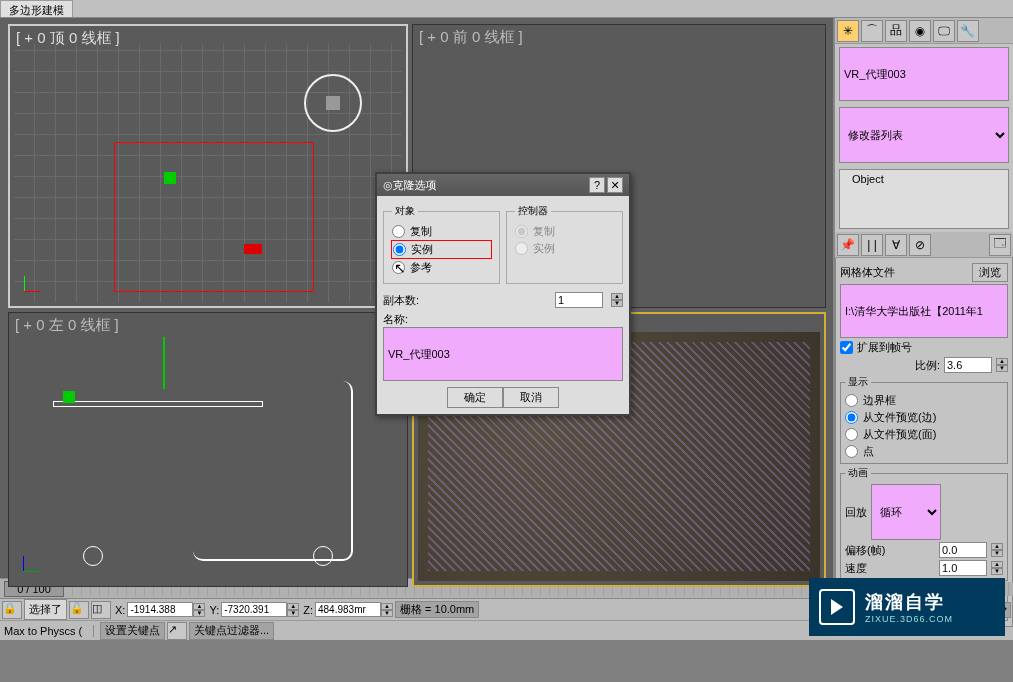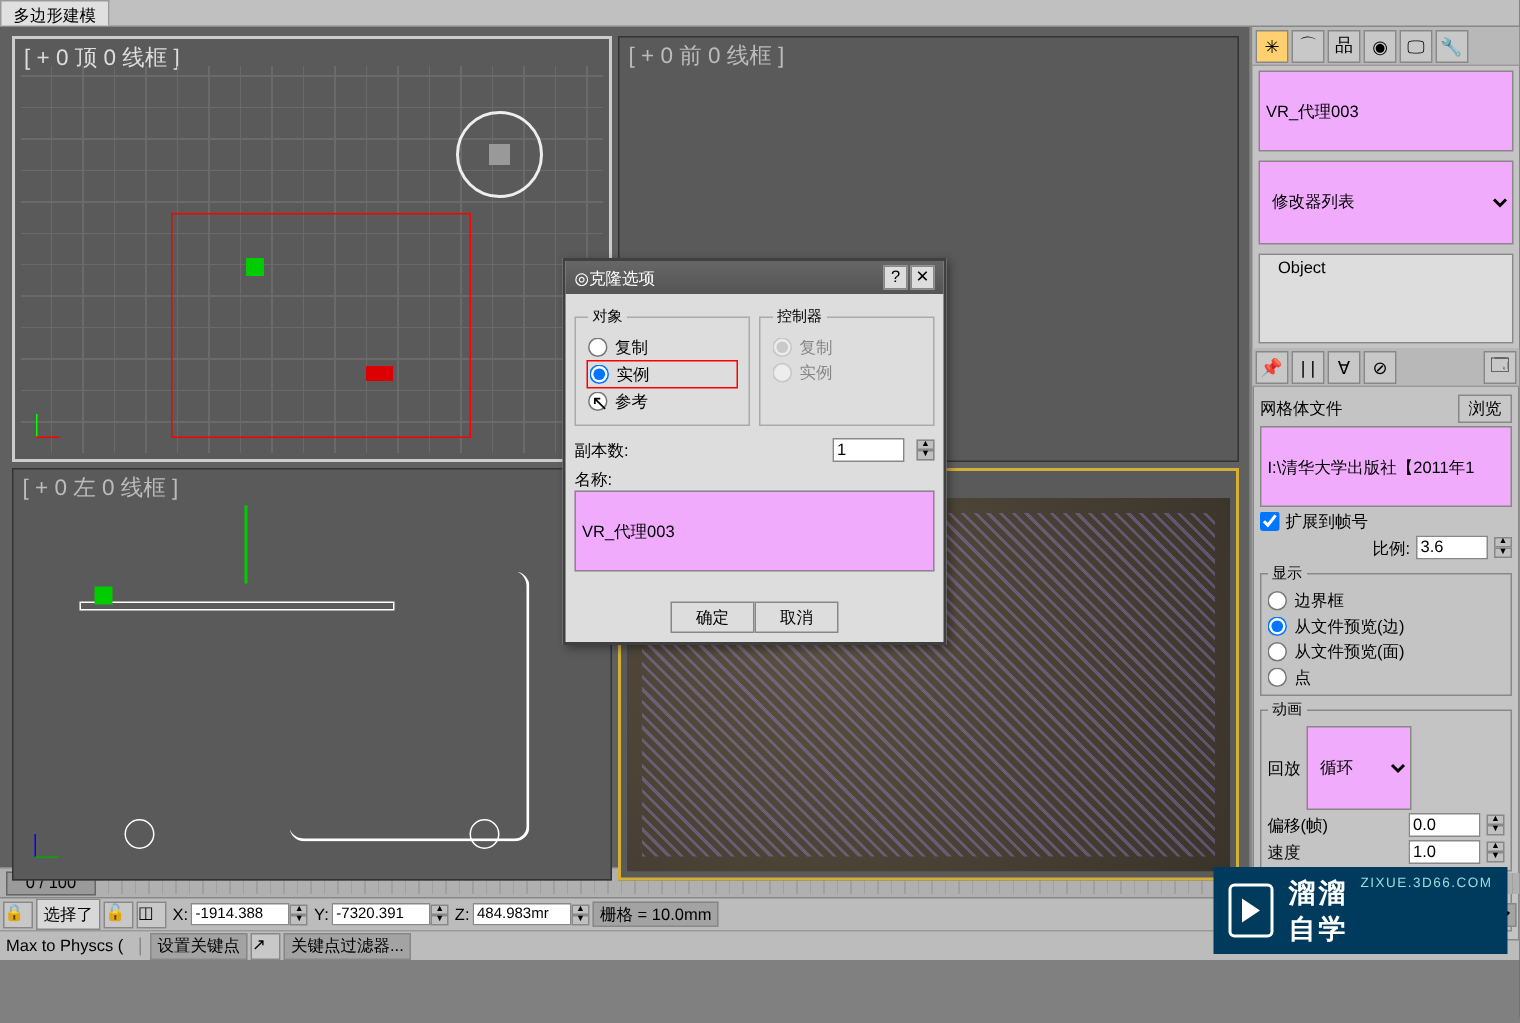--- a/index.html
+++ b/index.html
@@ -58,21 +58,21 @@
 .dialog-title { background: linear-gradient(#666, #555); color: #fff; padding: 3px 6px; display: flex; align-items: center; }
 .dialog-title-text { flex: 1; }
 .dialog-close { width: 16px; height: 16px; background: #ddd; color: #000; border: 1px solid #888; text-align: center; line-height: 14px; margin-left: 2px; }
 .dialog-body { padding: 6px; }
 .dialog fieldset { border: 1px solid #aaa; padding: 4px 8px 6px; margin-bottom: 4px; }
 .radio-row { display: flex; align-items: center; gap: 5px; margin: 2px 0; }
 .radio-row input { margin: 0; }
 .radio-row.highlight { outline: 1px solid red; padding: 1px; }
 .radio-row.disabled { color: #888; }
 .dialog-row { display: flex; align-items: center; gap: 8px; margin: 4px 0; }
-.dialog-buttons { display: flex; justify-content: center; gap: 0; margin-top: 20px; }
+.dialog-buttons { display: flex; justify-content: center; gap: 0; margin-top: 6px; }
 .dialog-btn { padding: 2px 16px; background: #ddd; border: 1px solid #888; }
 .cursor { position: absolute; left: 394px; top: 260px; font-size: 14px; color: #000; pointer-events: none; }
 
 .timeline { height: 20px; background: #b0b0b0; display: flex; align-items: center; border-top: 1px solid #888; }
 .timeline-knob { width: 60px; height: 16px; background: #9a9a9a; border: 1px solid #666; text-align: center; line-height: 14px; margin-left: 4px; }
 .timeline-track { flex: 1; height: 14px; background: repeating-linear-gradient(90deg,#b0b0b0,#b0b0b0 8px,#a0a0a0 8px,#a0a0a0 9px); }
 
 .status-bar { height: 22px; background: #bcbcbc; display: flex; align-items: center; gap: 2px; padding: 0 2px; border-top: 1px solid #888; }
 .sb-btn { width: 20px; height: 18px; background: #c8c8c8; border: 1px solid #888; }
 .sb-sel { padding: 2px 4px; border: 1px solid #888; background: #d8d8d8; }
@@ -82,21 +82,21 @@
 .sb-text { padding: 0 4px; border: 1px solid #888; background: #a3a3a3; }
 
 .status-bar2 { height: 20px; background: #bcbcbc; display: flex; align-items: center; padding: 0 4px; border-top: 1px solid #999; }
 .sb2-left { width: 90px; border-right: 1px solid #888; }
 .sb2-mid { flex: 1; display: flex; }
 .sb2-half { flex: 1; padding: 2px 4px; border: 1px solid #999; }
 
 .watermark { position: absolute; right: 8px; bottom: 46px; width: 196px; height: 58px; background: #003a5c; display: flex; align-items: center; gap: 10px; padding: 0 10px; color: #fff; }
 .wm-play { width: 36px; height: 36px; border: 2px solid #fff; border-radius: 4px; display: flex; align-items: center; justify-content: center; }
 .wm-play::after { content: ""; border-left: 12px solid #fff; border-top: 8px solid transparent; border-bottom: 8px solid transparent; }
-.wm-text { display: flex; flex-direction: row; justify-content: flex-end; }
+.wm-text { display: flex; flex-direction: column; justify-content: flex-end; }
 .wm-cn { font-size: 18px; font-weight: bold; letter-spacing: 2px; }
 .wm-en { font-size: 9px; letter-spacing: 1px; color: #9dd; }
 </style>
 </head>
 <body>
 
 <div class="tab-bar">
   <div class="tab">多边形建模</div>
 </div>
 

